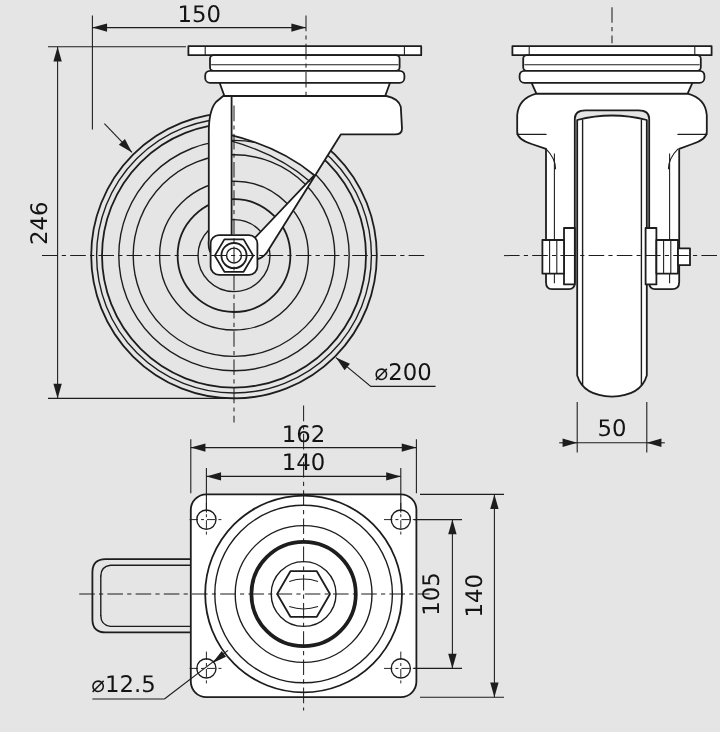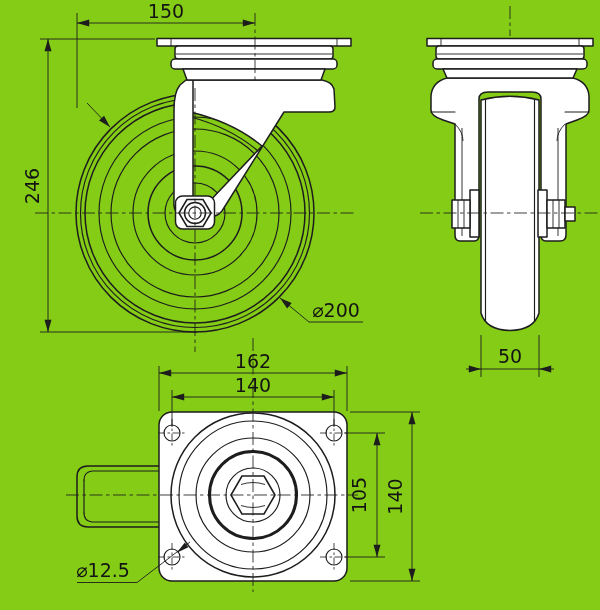--- a/index.html
+++ b/index.html
@@ -1,16 +1,16 @@
 <!DOCTYPE html>
 <html><head>
 <meta charset="utf-8">
 <style>
   html,body{margin:0;padding:0;background:#ffffff;}
-  #stage{position:relative;width:600px;height:610px;background:#84cc16;overflow:hidden;}
+  #stage{position:relative;width:600px;height:610px;background:#e5e5e5;overflow:hidden;}
   svg{display:block;}
   
   .ol   {stroke:#1d1d1d;stroke-width:1.5;fill:none;stroke-linejoin:round;stroke-linecap:round;}
   .olf  {stroke:#1d1d1d;stroke-width:1.5;fill:#ffffff;stroke-linejoin:round;}
   .med  {stroke:#1d1d1d;stroke-width:1.15;fill:none;stroke-linejoin:round;stroke-linecap:round;}
   .thn  {stroke:#1d1d1d;stroke-width:0.9;fill:none;stroke-linecap:butt;}
   .thick{stroke:#1d1d1d;stroke-width:3.1;fill:none;}
   .cl   {stroke:#1d1d1d;stroke-width:0.85;fill:none;stroke-dasharray:13 3.5 3.5 3.5;}
   .clh  {stroke:#1d1d1d;stroke-width:0.8;fill:none;stroke-dasharray:7 2.5 2.5 2.5;}
   .dimtxt{font-family:"DejaVu Sans","Liberation Sans",sans-serif;font-size:19px;fill:#141414;}

